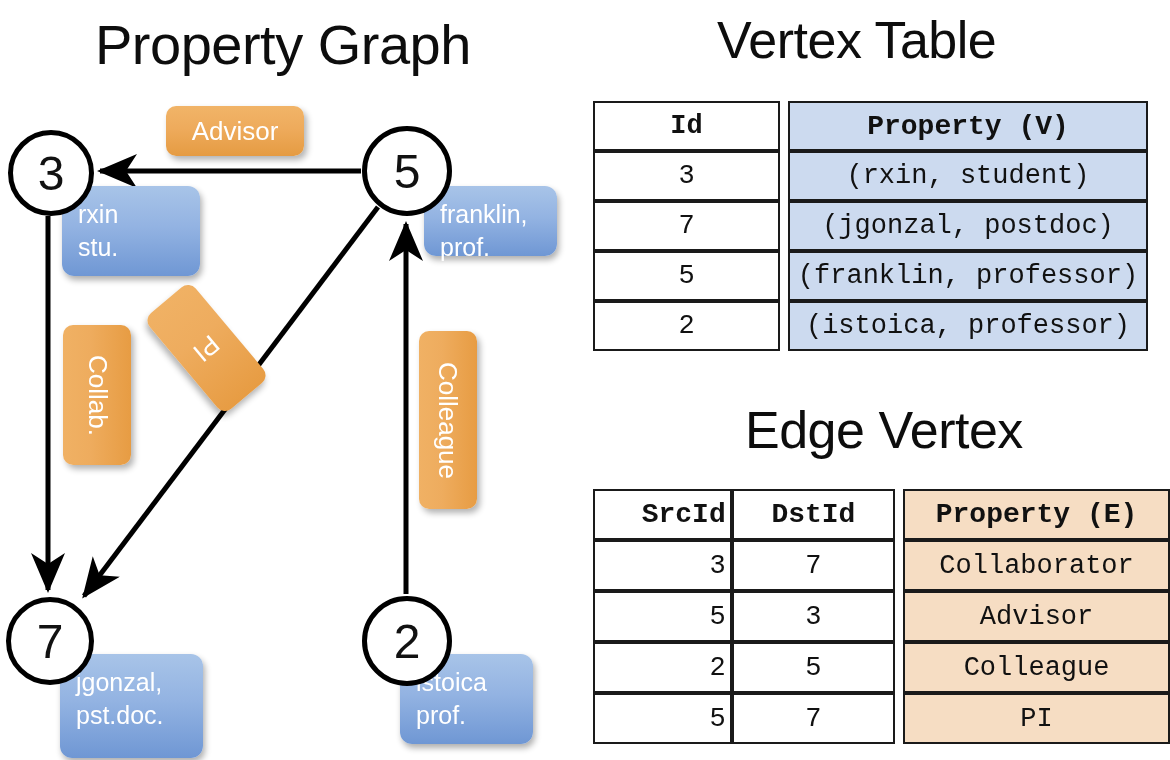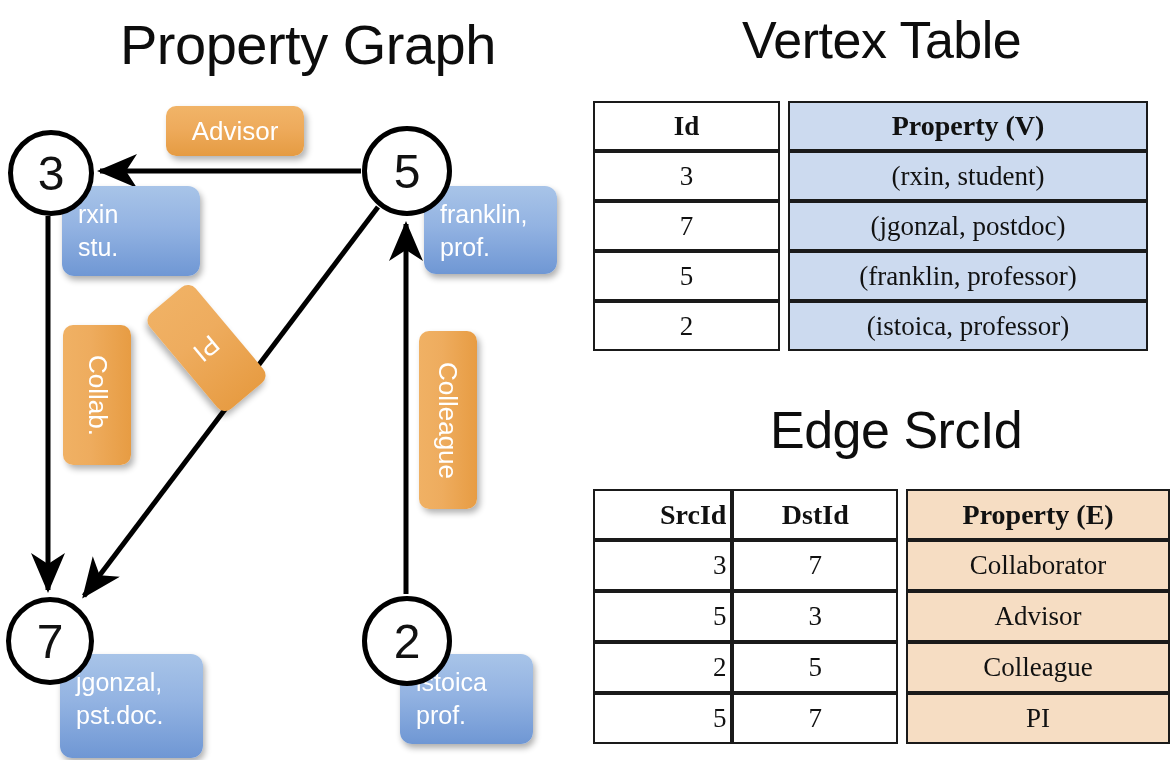--- a/index.html
+++ b/index.html
@@ -7,21 +7,21 @@
     width:1170px;height:760px;background:#ffffff;
     font-family:"Liberation Sans", sans-serif;
     overflow:hidden;position:relative;
   }
   #stage{position:absolute;left:0;top:0;width:1170px;height:760px;}
 
   
   .big-title{
     position:absolute;font-weight:400;color:#0d0d0d;
     font-family:"Liberation Sans", sans-serif;
-    white-space:nowrap;letter-spacing:-0.5px;margin-left:25px;
+    white-space:nowrap;letter-spacing:-0.5px;
   }
   #title-property-graph{left:95px;top:12px;font-size:56px;}
   #title-vertex-table{left:717px;top:10px;font-size:52px;}
   #title-edge-table{left:745px;top:400px;font-size:52px;}
 
   
   #graph-svg{position:absolute;left:0;top:0;width:585px;height:760px;}
 
   
   .vnode{
@@ -38,21 +38,21 @@
   
   .bluebox{
     position:absolute;border-radius:12px;box-sizing:border-box;
     background:linear-gradient(to bottom,#a8c4e8 0%,#93b3e2 45%,#6f97d4 100%);
     box-shadow:2px 4px 6px rgba(0,0,0,.32);
     color:#fff;font-size:25px;line-height:1.33;
     padding:12px 14px 16px 16px;
     font-family:"Liberation Sans",sans-serif;
   }
   #box-rxin{left:62px;top:186px;width:138px;height:90px;}
-  #box-franklin{left:424px;top:186px;width:133px;height:88px;}
+  #box-franklin{left:424px;top:186px;width:133px;height:70px;}
   #box-jgonzal{left:60px;top:654px;width:143px;height:104px;}
   #box-istoica{left:400px;top:654px;width:133px;height:90px;}
 
   
   .orangebox{
     position:absolute;border-radius:10px;box-sizing:border-box;
     background:linear-gradient(to right,#f0b164 0%,#eeac5e 40%,#e79c43 100%);
     box-shadow:3px 4px 6px rgba(0,0,0,.3);
     color:#fff;font-size:26px;
     display:flex;align-items:center;justify-content:center;
@@ -65,21 +65,21 @@
   #label-colleague{left:419px;top:331px;width:58px;height:178px;}
   #label-colleague .rot{transform:rotate(90deg);}
   #label-pi{left:144px;top:318px;width:125px;height:60px;
     transform:rotate(50deg);transform-origin:50% 50%;}
   #label-pi .rot{transform:rotate(90deg);}
 
   
   .tbl{position:absolute;border-collapse:separate;border-spacing:0;}
   .tbl td,.tbl th{
     border:2px solid #1a1a1a;font-weight:400;color:#111;
-    text-align:center;font-family:Liberation Serif, serif;
+    text-align:center;font-family:Liberation Mono, monospace;
     box-sizing:border-box;padding:4px;
   }
   .tbl th{font-weight:700;}
 
   
   #vertex-table{left:593px;top:101px;}
   #vertex-table th,#vertex-table td{height:50px;font-size:27px;}
   #vertex-table .c-id{width:187px;background:#fff;}
   #vertex-table .c-prop{width:360px;background:#ccdaef;margin-left:47px;}
   #vertex-table th.c-prop{font-size:28px;}
@@ -94,21 +94,21 @@
   #edge-table th.c-eprop{font-size:28px;}
   #edge-table th.c-src,#edge-table th.c-dst{font-size:28px;}
 </style>
 </head>
 <body>
 
 <div id="stage">
 
   <div class="big-title" id="title-property-graph">Property Graph</div>
   <div class="big-title" id="title-vertex-table">Vertex Table</div>
-  <div class="big-title" id="title-edge-table">Edge SrcId</div>
+  <div class="big-title" id="title-edge-table">Edge Vertex</div>
 
   <svg id="graph-svg" viewBox="0 0 585 760" xmlns="http://www.w3.org/2000/svg">
     <defs>
       <marker id="arrowhead" markerWidth="9" markerHeight="9" refX="7.4" refY="3.4" orient="auto" markerUnits="strokeWidth">
         <path d="M0,0 L8,3.4 L0,6.8 L2.2,3.4 Z" fill="#000"></path>
       </marker>
     </defs>
 
     <g>
       <line x1="361" y1="171" x2="100" y2="171" stroke="#000" stroke-width="5" marker-end="url(#arrowhead)"></line>

